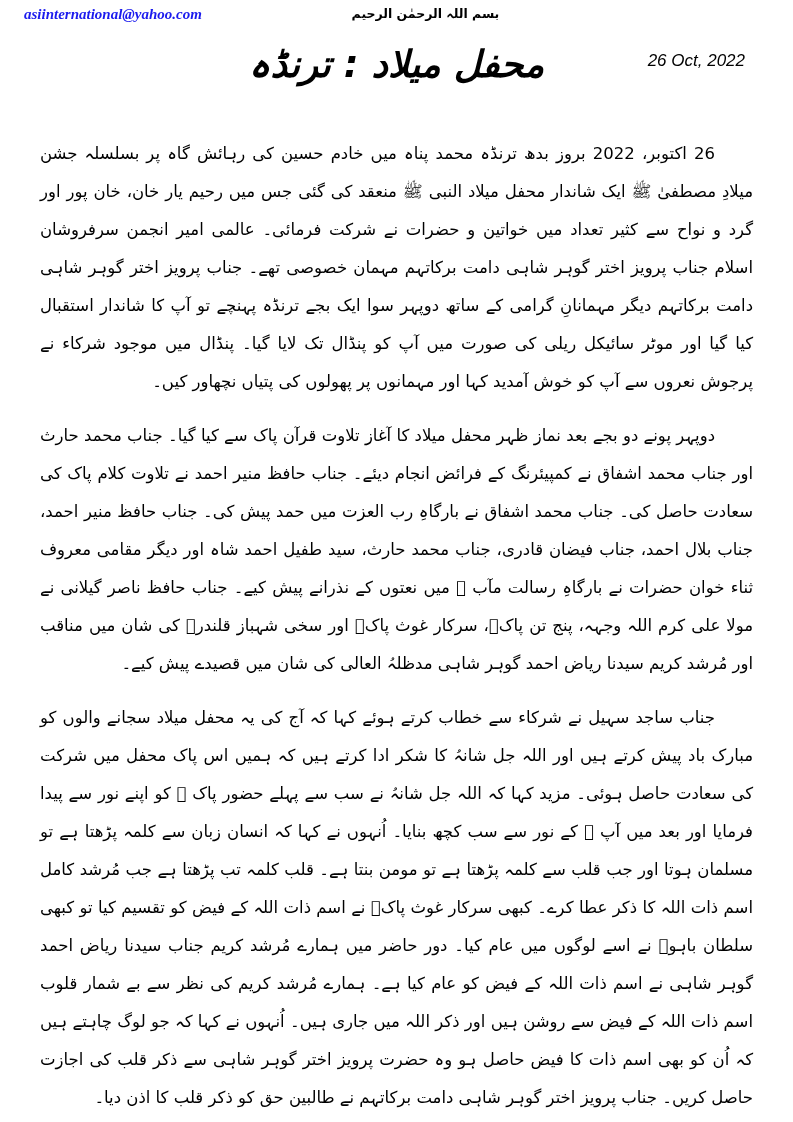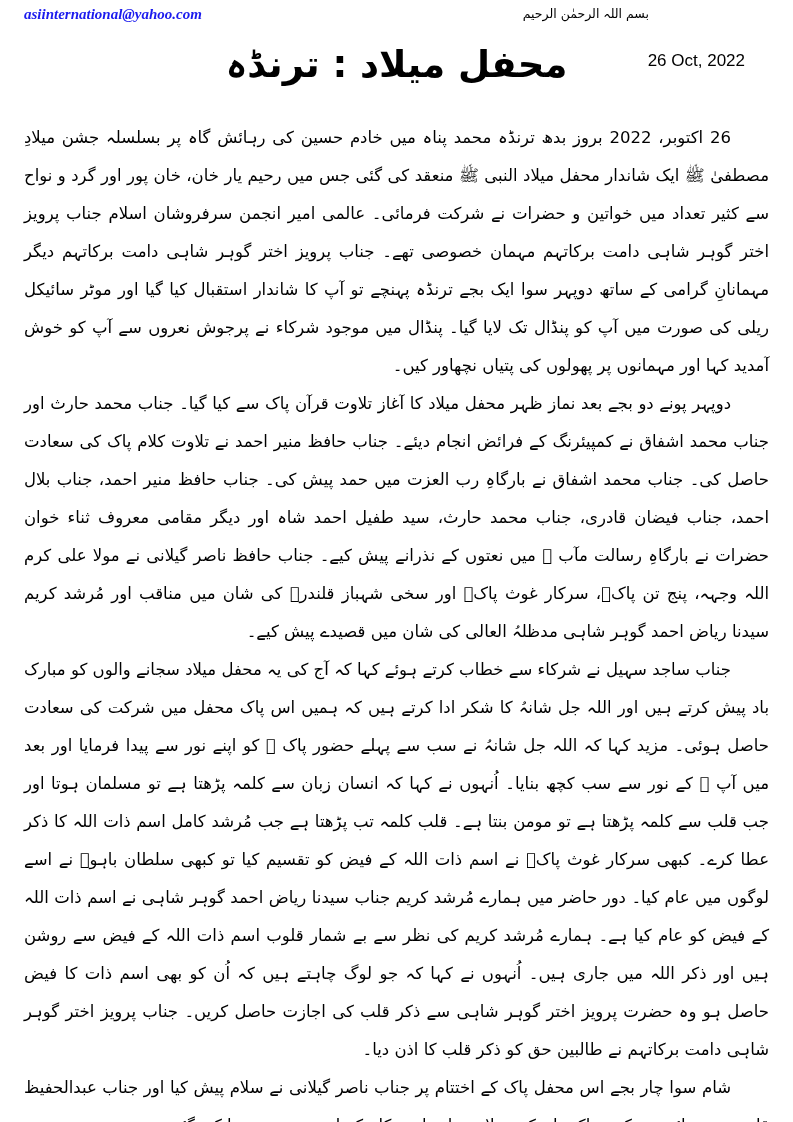--- a/index.html
+++ b/index.html
@@ -8,37 +8,37 @@
     font-family:"DejaVu Sans",sans-serif;overflow:hidden;
   }
   .page{width:793px;height:870px;box-sizing:border-box;padding:6px 24px 0 24px;display:flex;flex-direction:column;}
   
   .hdr-row{display:flex;justify-content:space-between;align-items:flex-start;}
   .hdr-email{
     font-family:"Liberation Serif",serif;font-style:italic;font-weight:bold;
     font-size:15px;color:#1b1bee;text-decoration:none;white-space:nowrap;
   }
   .bismillah{
-    font-size:12.5px;font-weight:normal;text-align:right;flex:1;
+    font-size:12.5px;font-weight:bold;text-align:center;flex:1;
     padding-right:120px; 
     direction:rtl;
   }
-  .title-block{position:relative;text-align:center;margin-top:2px;height:84px;}
+  .title-block{position:relative;text-align:center;margin-top:2px;height:84px;font-style:italic;}
   .doc-title{
     direction:rtl;font-size:37px;font-weight:bold;line-height:80px;
     font-family:"DejaVu Sans",sans-serif;letter-spacing:-1px;
   }
   .doc-date{
     position:absolute;right:24px;top:26px;
     font-family:"Liberation Sans",sans-serif;font-size:17px;color:#000;
   }
   
   .body-text{direction:rtl;margin-top:14px;}
   .body-text p{
-    margin:0;padding:0;
+    margin:16px;padding:0;
     font-size:16.5px;line-height:38px;
     text-align:justify;text-align-last:right;
     text-indent:38px;
   }
 </style>
 </head>
 <body>
 
 <div class="page">
 

